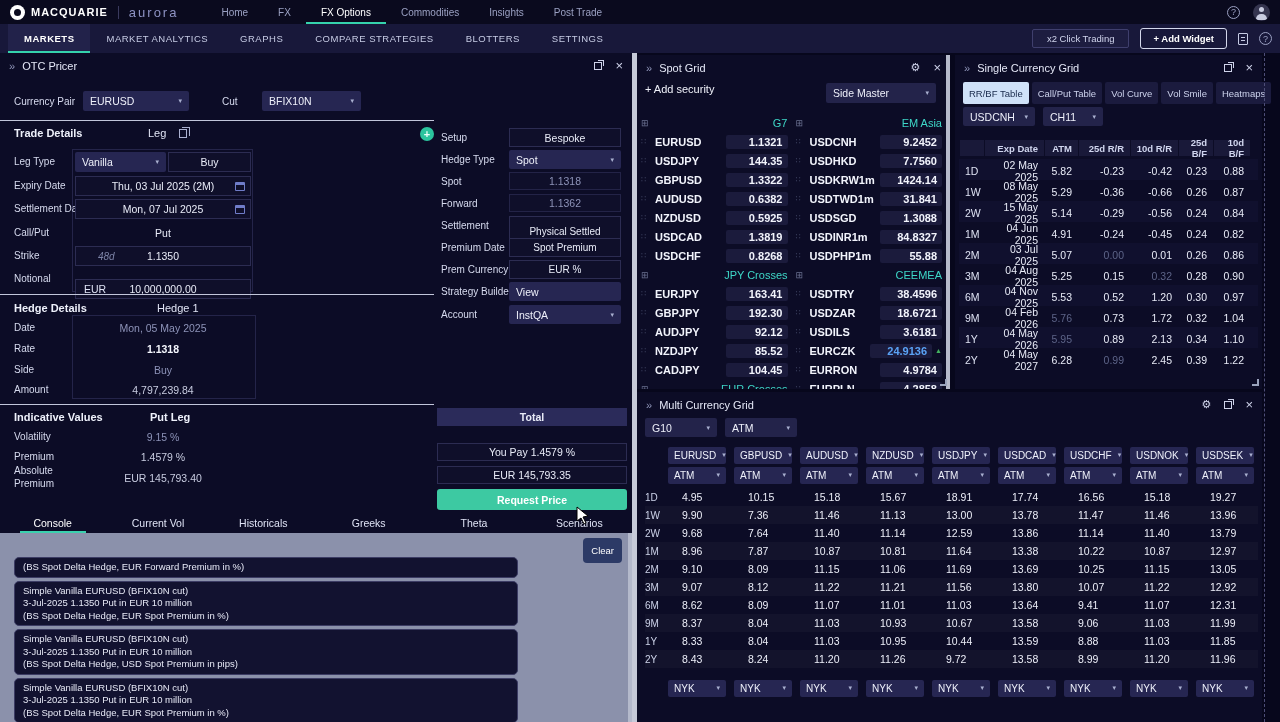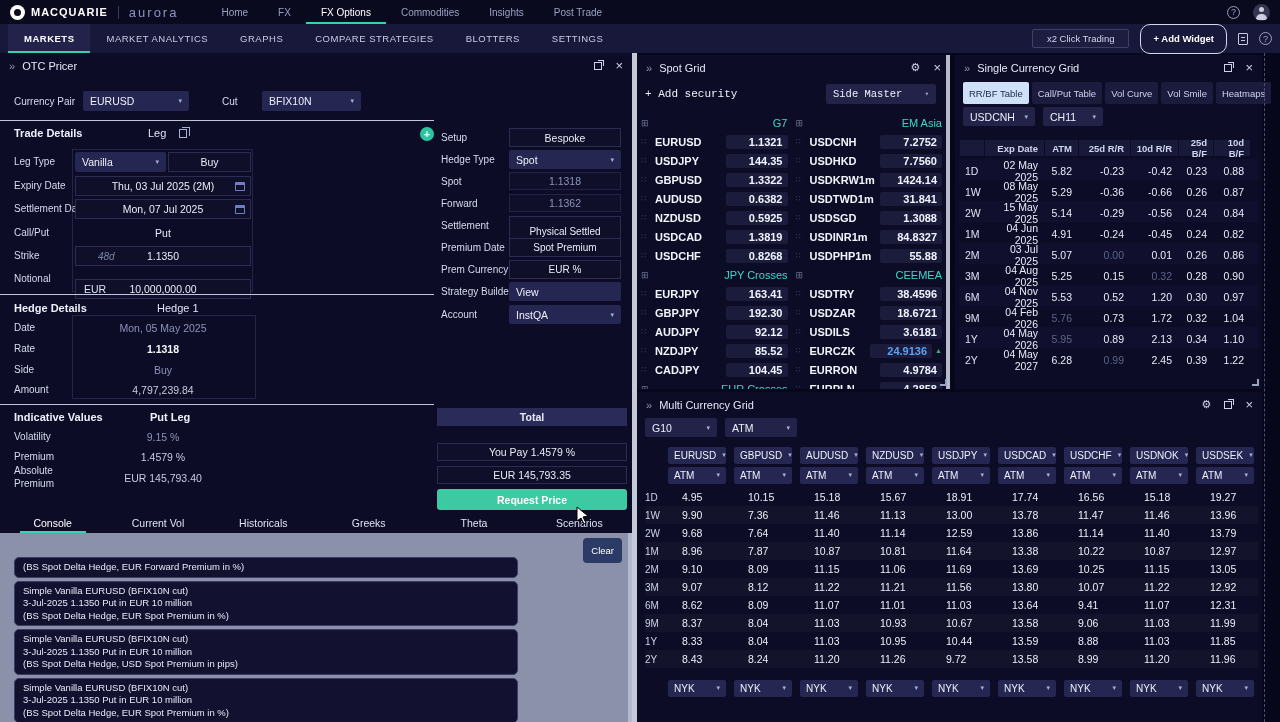--- a/index.html
+++ b/index.html
@@ -30,21 +30,21 @@
   
   .tabbar { position:absolute; top:24px; left:0; right:0; height:29px; background:#18183a;
     display:flex; align-items:center; padding:0 8px; z-index:5; }
   .tb-tabs { display:flex; height:29px; }
   .tb-tab { font-size:9.5px; letter-spacing:.5px; color:#c6cbe4; padding:0 16px; height:29px;
     display:inline-flex; align-items:center; }
   .tb-tab.on { background:#22224a; color:#fff; font-weight:bold; box-shadow:inset 0 -2px 0 #35d3ad; }
   .tabbar-right { margin-left:auto; display:flex; align-items:center; gap:11px; }
   .btn-ghost { height:19px; padding:0 14px; border:1px solid #3f3f6d; border-radius:2px;
     background:#1d1d40; color:#d0d4ec; font-size:9.5px; display:inline-flex; align-items:center; }
-  .btn-outline { height:30px; padding:0 12px; border:1px solid #d4d8ec; border-radius:10px;
+  .btn-outline { height:21px; padding:0 12px; border:1px solid #d4d8ec; border-radius:3px;
     color:#fff; font-weight:bold; font-size:9.5px; display:inline-flex; align-items:center; }
   .ico-file { width:10px; height:12px; border:1px solid #c6cbe4; border-radius:1px; position:relative; }
   .ico-file::after { content:""; position:absolute; left:2px; top:3px; right:2px; height:1px;
     background:#c6cbe4; box-shadow:0 3px 0 #c6cbe4; }
 
   
   .main { position:absolute; top:53px; left:0; width:1280px; height:669px; background:#07071c; }
   .panel { position:absolute; background:#0c0c26; }
   .phead { position:absolute; top:0; left:0; right:0; height:25px; display:flex;
     align-items:center; padding:0 9px; font-size:11px; color:#e4e7f6; }
@@ -100,21 +100,21 @@
     background:#2c3a66; border-radius:4px; color:#fff; font-size:9.5px;
     display:flex; align-items:center; }
   .cmsgs { position:absolute; top:24px; left:14px; width:504px; }
   .cmsg { background:#121230; border:1px solid #3c3c64; border-radius:5px; padding:3px 8px;
     margin-bottom:3px; color:#e6e8f5; font-size:9.5px; line-height:12.5px; }
   .con-scroll { position:absolute; right:0; top:0; width:4px; height:100%; background:#b4b9cb; }
 
   
   .spot { left:637px; top:2px; width:313px; height:334px; }
   .addrow { position:absolute; top:28px; left:0; right:6px; height:22px; display:flex;
-    align-items:center; padding:0 8px;font-family:Liberation Mono, monospace; }
+    align-items:flex-start; padding:0 8px; }
   .addsec { font-size:11px; color:#f0f2fa; }
   .spot-cols { position:absolute; top:58px; left:4px; right:8px; bottom:0; display:flex; gap:8px; overflow:hidden; }
   .spot-col { width:149px; }
   .sg-h { height:19px; display:flex; align-items:center; }
   .sg-hi { color:#6a7090; font-size:9px; width:14px; }
   .sg-ht { flex:1; text-align:right; color:#3ed8c8; font-size:11px; }
   .sg-r { height:19px; display:flex; align-items:center; }
   .sg-d { color:#4a5070; font-size:8px; width:14px; }
   .sg-p { flex:1; font-size:11px; font-weight:bold; color:#f2f4fc; }
   .sg-vw { display:flex; align-items:center; }
@@ -480,21 +480,21 @@
         </div>
       <div class="spot-col">
           <div class="sg-h">
             <span class="sg-hi">⊞</span>
             <span class="sg-ht">EM Asia</span>
           </div>
           <div class="sg-r">
             <span class="sg-d">∷</span>
             <span class="sg-p">USDCNH</span>
             <span class="sg-vw">
-              <span class="sg-v">7.2752</span>
+              <span class="sg-v">9.2452</span>
             </span>
           </div>
           <div class="sg-r">
             <span class="sg-d">∷</span>
             <span class="sg-p">USDHKD</span>
             <span class="sg-vw">
               <span class="sg-v">7.7560</span>
             </span>
           </div>
           <div class="sg-r">

